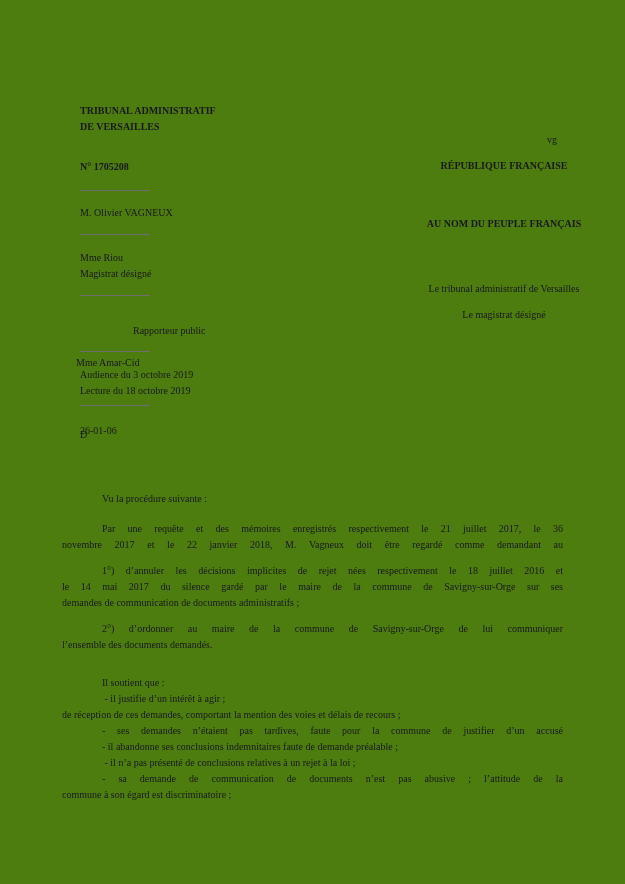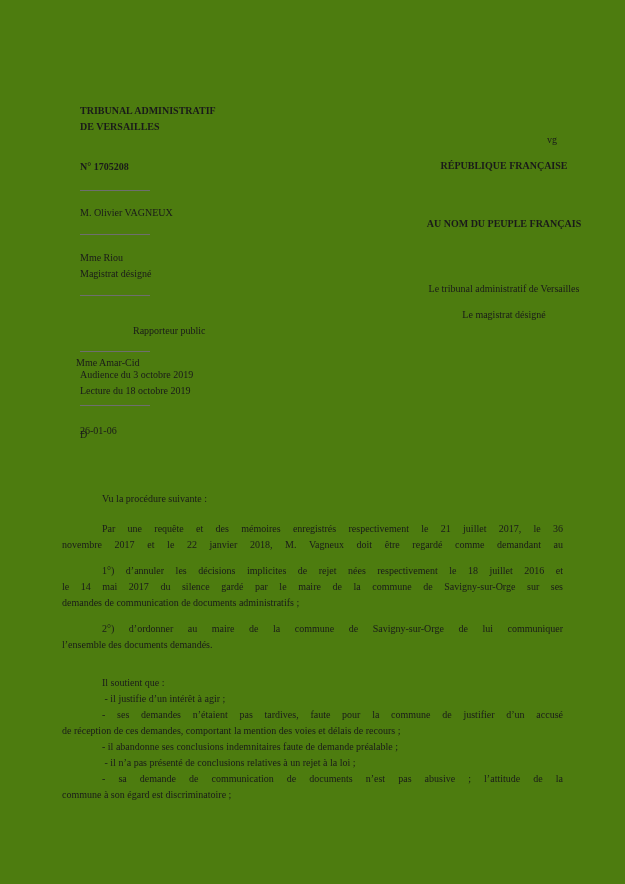--- a/index.html
+++ b/index.html
@@ -98,22 +98,22 @@
     </div>
 
     <div class="gap22">
       <div class="ln ind jst">2°) d’ordonner au maire de la commune de Savigny-sur-Orge de lui communiquer</div>
       <div class="ln">l’ensemble des documents demandés.</div>
     </div>
 
     <div>
       <div class="ln ind">Il soutient que :</div>
       <div class="ln ind"> - il justifie d’un intérêt à agir ;</div>
+      <div class="ln">de réception de ces demandes, comportant la mention des voies et délais de recours ;</div>
       <div class="ln ind jst">- ses demandes n’étaient pas tardives, faute pour la commune de justifier d’un accusé</div>
-      <div class="ln">de réception de ces demandes, comportant la mention des voies et délais de recours ;</div>
       <div class="ln ind">- il abandonne ses conclusions indemnitaires faute de demande préalable ;</div>
       <div class="ln ind"> - il n’a pas présenté de conclusions relatives à un rejet à la loi ;</div>
       <div class="ln ind jst">- sa demande de communication de documents n’est pas abusive ; l’attitude de la</div>
       <div class="ln">commune à son égard est discriminatoire ;</div>
     </div>
 
   </div>
 
 </div>
 

